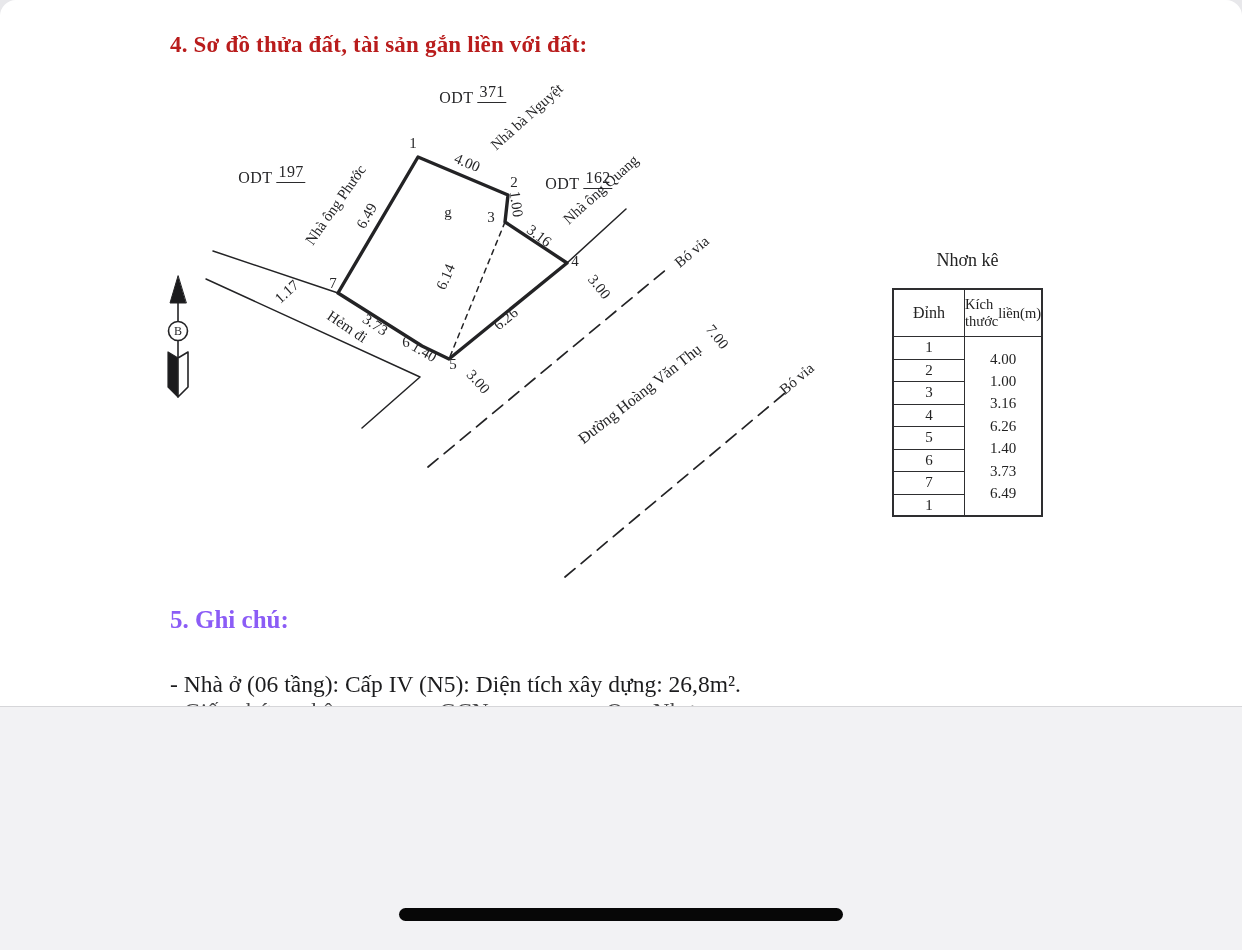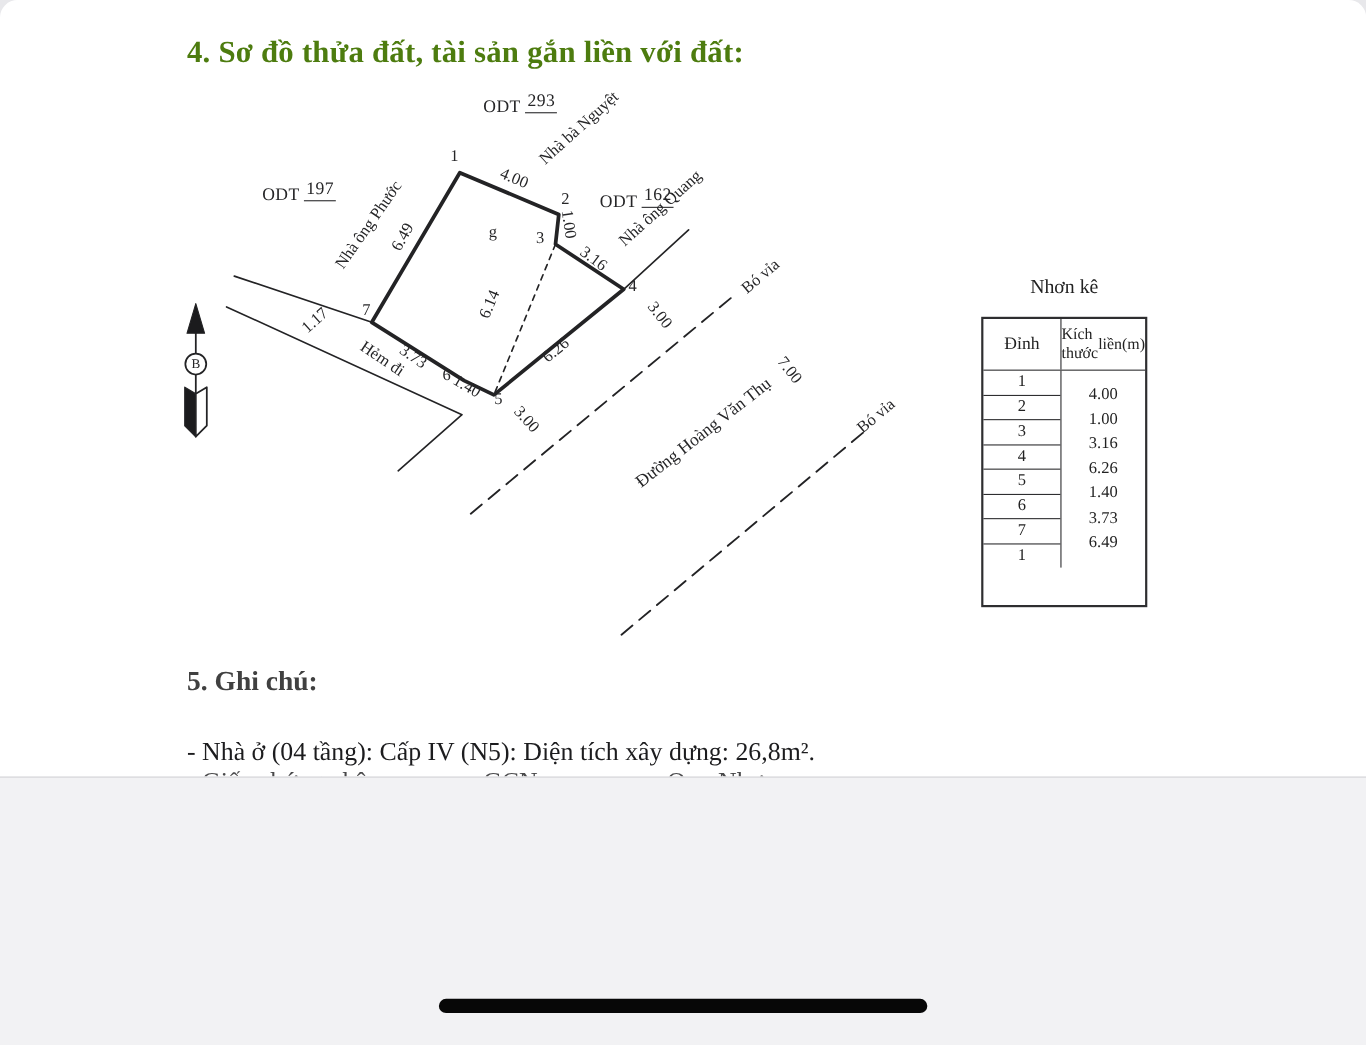--- a/index.html
+++ b/index.html
@@ -1,39 +1,39 @@
 <!DOCTYPE html>
 <html><head>
 <meta charset="utf-8">
 <style>
   html,body{margin:0;padding:0;background:#e8e8eb;}
   .screen{position:relative;width:1242px;height:950px;margin:0 auto;overflow:hidden;
           font-family:"Liberation Serif","DejaVu Serif",serif;background:#e8e8eb;}
   .page{position:absolute;left:0;top:0;width:1242px;height:706px;background:#ffffff;
         border-radius:16px 16px 0 0;}
-  .s4title{position:absolute;left:170px;top:32px;font-size:28px;font-weight:bold;color:#4d7c0f;letter-spacing:.2px;}
+  .s4title{position:absolute;left:170px;top:32px;font-size:23px;font-weight:bold;color:#b91c1c;letter-spacing:.2px;}
   
   .dl{position:absolute;white-space:nowrap;color:#262628;font-size:15px;transform-origin:center;}
   .odt{font-size:16px;letter-spacing:.4px;}
   .odt .num{display:inline-block;border-bottom:1.6px solid #2b2b2d;position:relative;top:-6px;padding:0 2px 1px 2px;}
   .vx{font-size:15px;}
   
   .bk-title{position:absolute;left:892px;top:250px;width:151px;text-align:center;font-size:18px;color:#222;}
-  .bk{position:absolute;left:892px;top:288px;width:151px;height:264px;border:2px solid #2e2e30;box-sizing:border-box;color:#222;}
+  .bk{position:absolute;left:892px;top:288px;width:151px;height:229px;border:2px solid #2e2e30;box-sizing:border-box;color:#222;}
   .bk-head{display:flex;height:46px;border-bottom:1.6px solid #2e2e30;}
   .bk-h1{width:70px;border-right:1.6px solid #2e2e30;display:flex;align-items:center;justify-content:center;font-size:16px;}
   .bk-h2{flex:1;display:flex;align-items:center;justify-content:center;font-size:14.5px;line-height:1.15;}
   .bk-body{position:relative;display:flex;height:179px;}
   .bk-c1{width:70px;border-right:1.6px solid #2e2e30;display:flex;flex-direction:column;}
   .bk-c1 div{flex:1;display:flex;align-items:center;justify-content:center;font-size:15px;border-bottom:1.4px solid #2e2e30;}
   .bk-c1 div:last-child{border-bottom:none;}
   .bk-c2{flex:1;position:relative;}
   .bk-c2 div{position:absolute;left:0;width:100%;height:22.4px;display:flex;align-items:center;justify-content:center;font-size:15px;}
   
-  .s5title{position:absolute;left:170px;top:606px;font-size:25px;font-weight:bold;color:#404040;}
+  .s5title{position:absolute;left:170px;top:606px;font-size:25px;font-weight:bold;color:#8b5cf6;}
   .note{position:absolute;left:170px;font-size:23.5px;color:#1c1c1e;white-space:nowrap;}
   .clip{height:8px;overflow:hidden;opacity:.8;}
   
   .toolbar{position:absolute;left:0;top:706px;width:1242px;height:244px;background:#f2f2f4;border-top:1px solid #d6d6d9;}
   .homebar{position:absolute;left:399px;top:908px;width:444px;height:13px;border-radius:7px;background:#070707;}
 </style>
 </head>
 <body>
 
 <div class="screen">
@@ -62,21 +62,21 @@
         <circle cx="178" cy="331" r="9.5" fill="#ffffff" stroke-width="1.6"></circle>
         <path d="M178,358 L168,352 L168,387 L178,397 Z" fill="#1b1b1d" stroke-width="1.2"></path>
         <path d="M178,358 L188,352 L188,387 L178,397 Z" fill="#ffffff" stroke-width="1.6"></path>
       </g>
     </svg>
 
     <div class="dl" style="left:178px;top:331px;font-size:12px;transform:translate(-50%,-50%);">B</div>
 
     <div class="dl odt" style="left:473px;top:99px;transform:translate(-50%,-50%);">
       <span>ODT</span>
-      <span class="num">293</span>
+      <span class="num">371</span>
     </div>
     <div class="dl" style="left:527px;top:117px;transform:translate(-50%,-50%) rotate(-42deg);">Nhà bà Nguyệt</div>
 
     <div class="dl odt" style="left:579px;top:158px;transform:translate(-50%,-50%);margin-top:27px;">
       <span>ODT</span>
       <span class="num">162</span>
     </div>
     <div class="dl" style="left:601px;top:190px;transform:translate(-50%,-50%) rotate(-42deg);">Nhà ông Quang</div>
 
     <div class="dl odt" style="left:272px;top:179px;transform:translate(-50%,-50%);">
@@ -138,21 +138,21 @@
           <div style="top:55.8px;">3.16</div>
           <div style="top:78.2px;">6.26</div>
           <div style="top:100.6px;">1.40</div>
           <div style="top:123px;">3.73</div>
           <div style="top:145.4px;">6.49</div>
         </div>
       </div>
     </div>
 
     <div class="s5title">5. Ghi chú:</div>
-    <div class="note" style="top:671px;">- Nhà ở (04 tầng): Cấp IV (N5): Diện tích xây dựng: 26,8m².</div>
+    <div class="note" style="top:671px;">- Nhà ở (06 tầng): Cấp IV (N5): Diện tích xây dựng: 26,8m².</div>
     <div class="note clip" style="top:698px;">- Giấy chứng nhận .............. GCN .................. Quy Nhơn ..............</div>
   </div>
 
   <div class="toolbar">
 
     
 
     
 
     

